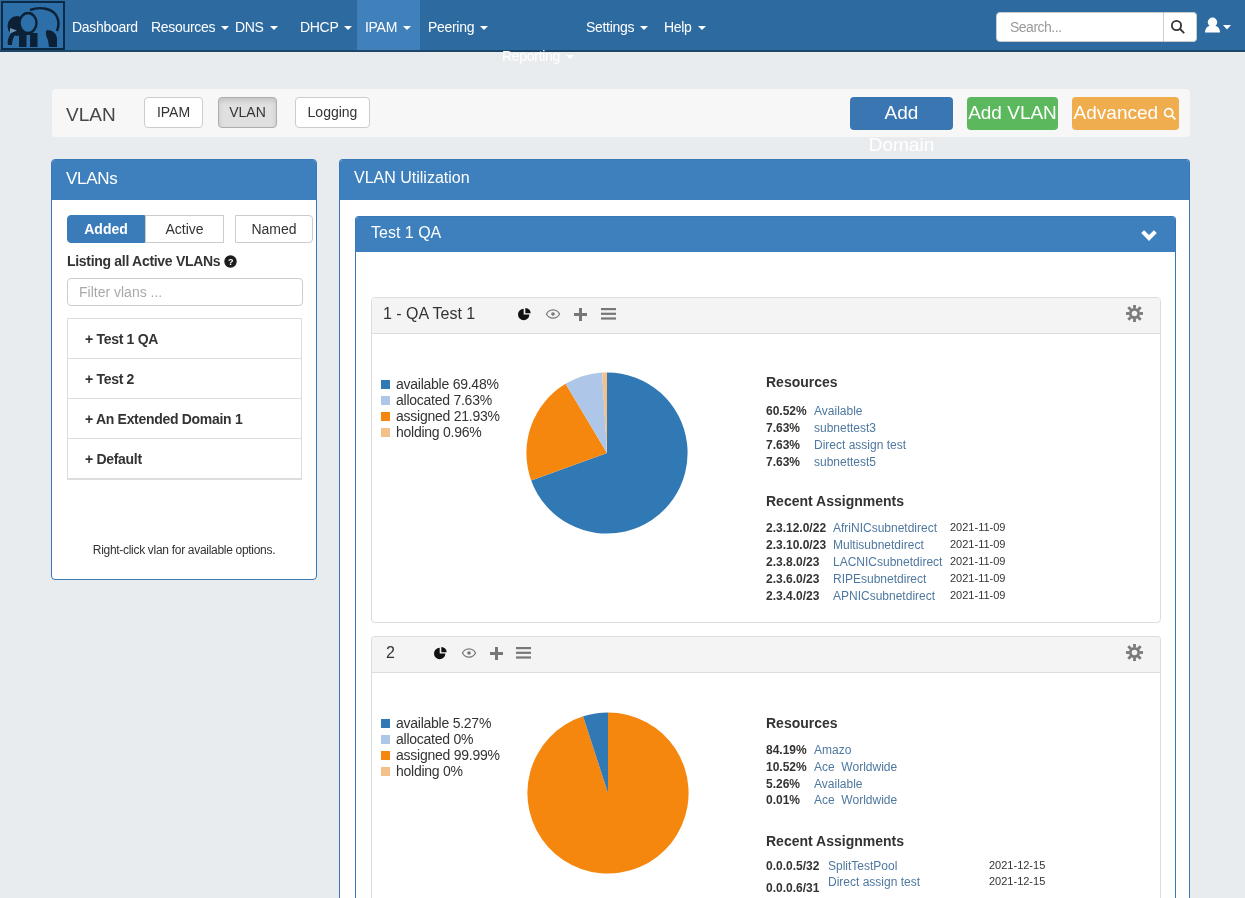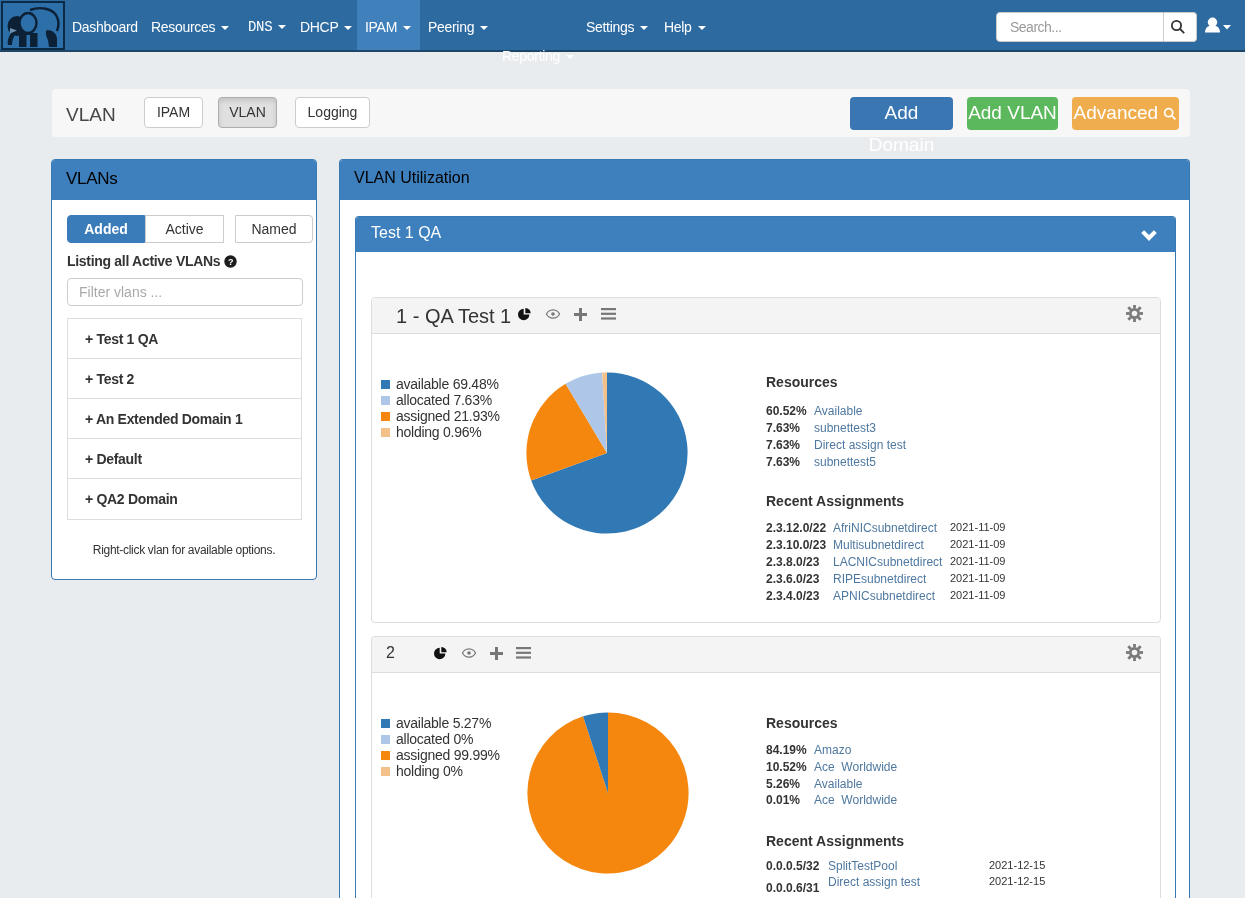--- a/index.html
+++ b/index.html
@@ -15,21 +15,21 @@
 #searchbtn { position:absolute; left:1164px; top:12px; width:33px; height:30px; background:#fff; border:1px solid #ccc; border-left:none; border-radius:0 4px 4px 0; }
 
 
 #band { position:absolute; left:52px; top:89px; width:1138px; height:48px; background:#f7f7f8; border-radius:4px; }
 #band h1 { position:absolute; left:14px; top:15px; font-size:19px; font-weight:normal; color:#464646; }
 .tabbtn { position:absolute; top:8px; height:31px; background:#fff; border:1px solid #ccc; border-radius:4px; font-size:14px; color:#333; text-align:center; line-height:29px; }
 .tabbtn.act { background:#e0e0e0; border-color:#adadad; box-shadow:inset 0 3px 5px rgba(0,0,0,.125); }
 .cbtn { position:absolute; top:8px; height:33px; border-radius:4px; color:#fff; font-size:19px; text-align:center; line-height:32px; }
 
 
-.phead { position:absolute; left:0; top:0; width:100%; height:40px; background:#3d80bd; color:#000000; border-radius:3px 3px 0 0; }
+.phead { position:absolute; left:0; top:0; width:100%; height:40px; background:#3d80bd; color:#ffffff; border-radius:3px 3px 0 0; }
 #lpanel { position:absolute; left:51px; top:159px; width:266px; height:421px; background:#fff; border:1px solid #3878b4; border-radius:4px; }
 #rpanel { position:absolute; left:339px; top:159px; width:851px; height:760px; background:#fff; border:1px solid #3878b4; border-radius:4px 4px 0 0; border-bottom:none; }
 #ipanel { position:absolute; left:15px; top:56px; width:821px; height:706px; background:#fff; border:1px solid #3878b4; border-bottom:none; border-radius:4px 4px 0 0; }
 #ihead { position:absolute; left:0; top:0; width:100%; height:35px; background:#3d80bd; color:#fff; border-radius:3px 3px 0 0; }
 
 .seg { position:absolute; height:28px; border:1px solid #ccc; background:#fff; text-align:center; line-height:26px; font-size:14px; color:#333; }
 .widget { position:absolute; background:#fff; border:1px solid #ddd; border-radius:4px; }
 .wtool { position:absolute; left:0; top:0; width:100%; height:36px; background:#f4f4f4; border-bottom:1px solid #ddd; border-radius:3px 3px 0 0; }
 .legsq { position:absolute; width:9px; height:9px; }
 .legtx { position:absolute; font-size:14px; color:#333; white-space:nowrap; letter-spacing:-0.25px; }
@@ -53,21 +53,21 @@
       <path d="M16 30 h7.5 v14 h-7.5 Z" fill="#0c2136"></path>
       <path d="M27 30 h7.5 v14 h-7.5 Z" fill="#0c2136"></path>
       <path d="M20 12 C26 10 30 14 30 20 L29 32 L20 32 Z" fill="#0c2136"></path>
       <ellipse cx="25" cy="20" rx="8.5" ry="10" fill="#2d6fa9" stroke="#0c2136" stroke-width="2.4"></ellipse>
       <path d="M27 7 C38 3 49 6 53 12 C56 17 56 23 54 28" stroke="#0c2136" stroke-width="2.4" fill="none"></path>
       <path d="M44 27 C50 27 54 31 54 36 L54 44 L46 44 L45 37 C43 33 42 29 44 27 Z" fill="#0c2136"></path>
     </svg>
   </div>
   <div class="navitem" style="left:72px;">Dashboard</div>
   <div class="navitem" style="left:151px;">Resources<span class="caret"></span></div>
-  <div class="navitem" style="left:248px;font-family:Liberation Mono, monospace;">DNS<span class="caret"></span></div>
+  <div class="navitem" style="left:235px;">DNS<span class="caret"></span></div>
   <div class="navitem" style="left:300px;">DHCP<span class="caret"></span></div>
   <div class="navitem" style="left:357px; width:63px; background:#4181bb; padding-left:8px;">IPAM<span class="caret"></span></div>
   <div class="navitem" style="left:428px;">Peering<span class="caret"></span></div>
   <div class="navitem" style="left:502px;margin-top:29px;">Reporting<span class="caret"></span></div>
   <div class="navitem" style="left:586px;">Settings<span class="caret"></span></div>
   <div class="navitem" style="left:664px;">Help<span class="caret"></span></div>
   <div id="searchbox">Search...</div>
   <div id="searchbtn">
     <svg width="16" height="16" viewBox="0 0 16 16" style="margin:6px 0 0 6px;">
       <circle cx="6.5" cy="6.5" r="4.6" fill="none" stroke="#333" stroke-width="1.8"></circle>
@@ -110,40 +110,39 @@
       <circle cx="6.5" cy="6.5" r="6.2" fill="#1c1c1c"></circle>
       <text x="6.5" y="9.6" font-size="9" font-weight="bold" fill="#fff" text-anchor="middle">?</text>
     </svg>
   </div>
   <div style="position:absolute; left:15px; top:118px; width:236px; height:28px; border:1px solid #ccc; border-radius:4px; line-height:26px; color:#a9a9a9; padding-left:11px;">Filter vlans ...</div>
   <div style="position:absolute; left:15px; top:158px; width:235px; border:1px solid #ddd;">
     <div style="height:40px; line-height:40px; padding-left:17px; font-weight:bold; letter-spacing:-0.3px; border-bottom:1px solid #ddd;">+ Test 1 QA</div>
     <div style="height:40px; line-height:40px; padding-left:17px; font-weight:bold; letter-spacing:-0.3px; border-bottom:1px solid #ddd;">+ Test 2</div>
     <div style="height:40px; line-height:40px; padding-left:17px; font-weight:bold; letter-spacing:-0.3px; border-bottom:1px solid #ddd;">+ An Extended Domain 1</div>
     <div style="height:40px; line-height:40px; padding-left:17px; font-weight:bold; letter-spacing:-0.3px; border-bottom:1px solid #ddd;">+ Default</div>
-    <div style="height:40px; line-height:40px; padding-left:17px; font-weight:bold; letter-spacing:-0.3px;">+ QA2 Domain</div>
   </div>
   <div style="position:absolute; left:0; top:383px; width:100%; text-align:center; font-size:12px; letter-spacing:-0.3px;">Right-click vlan for available options.</div>
 </div>
 
 <div id="rpanel">
   <div class="phead">
       <span style="position:absolute; left:14px; top:9px; font-size:16px;">VLAN Utilization</span>
     </div>
   <div id="ipanel">
     <div id="ihead">
         <span style="position:absolute; left:15px; top:7px; font-size:16px;">Test 1 QA</span>
       <svg width="16" height="11" viewBox="0 0 16 11" style="position:absolute; right:18px; top:13px;">
         <path d="M0.2 3.1 L3.1 0.2 L8 5.1 L12.9 0.2 L15.8 3.1 L8 10.9 Z" fill="#fff"></path>
       </svg>
     </div>
 
     <div class="widget" style="left:15px; top:80px; width:790px; height:326px;">
       <div class="wtool">
-        <span style="position:absolute; left:24px; top:7px; font-size:20px; color:#333;">1 - QA Test 1</span>
+        <span style="position:absolute; left:11px; top:7px; font-size:16px; color:#333;">1 - QA Test 1</span>
         <svg width="13" height="13" viewBox="0 0 16 16" style="position:absolute; left:146px; top:10px;">
           <path d="M7 1 A7 7 0 1 0 14 8 L7 8 Z" fill="#111"></path>
           <path d="M9 0 A7 7 0 0 1 15.6 6.5 L9 6.5 Z" fill="#111"></path>
         </svg>
         <svg width="16" height="10" viewBox="0 0 17 12" style="position:absolute; left:173px; top:11px;">
           <path d="M8.5 1 C12.5 1 15.5 4 16.3 6 C15.5 8 12.5 11 8.5 11 C4.5 11 1.5 8 0.7 6 C1.5 4 4.5 1 8.5 1 Z" fill="none" stroke="#777" stroke-width="1.5"></path>
           <circle cx="8.5" cy="6" r="2.2" fill="#777"></circle>
         </svg>
         <svg width="13" height="13" viewBox="0 0 13 13" style="position:absolute; left:202px; top:10px;">
           <path d="M5 0 h3 v5 h5 v3 h-5 v5 h-3 v-5 h-5 v-3 h5 Z" fill="#777"></path>

